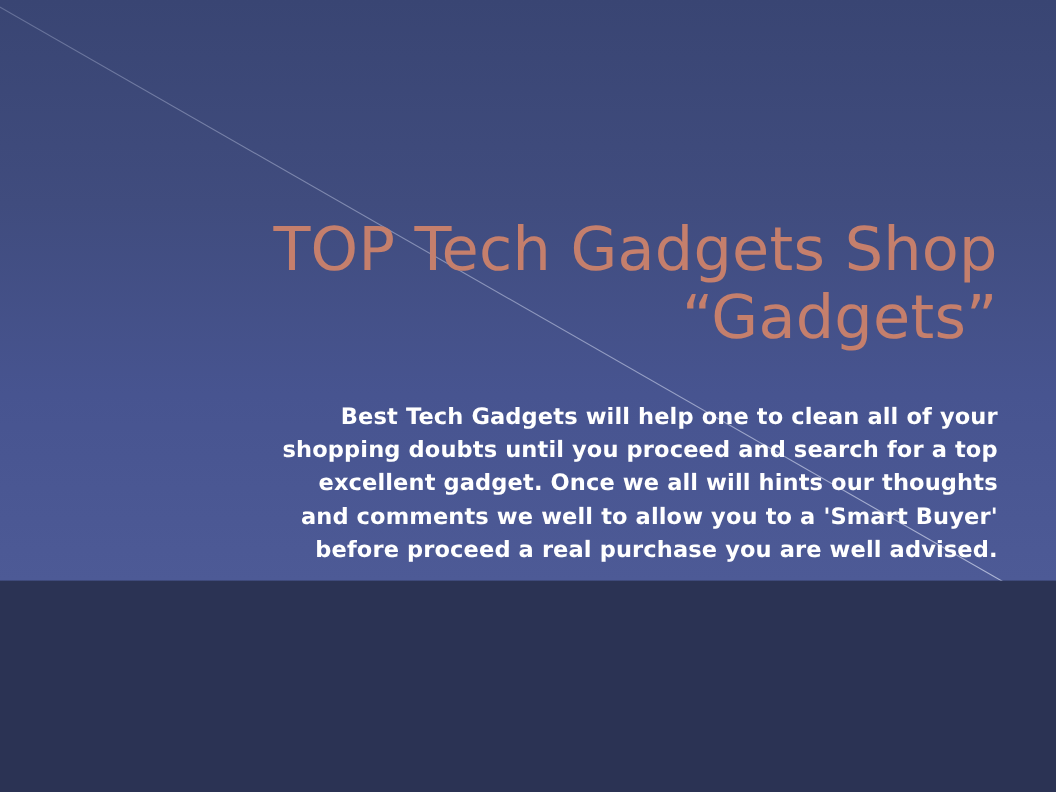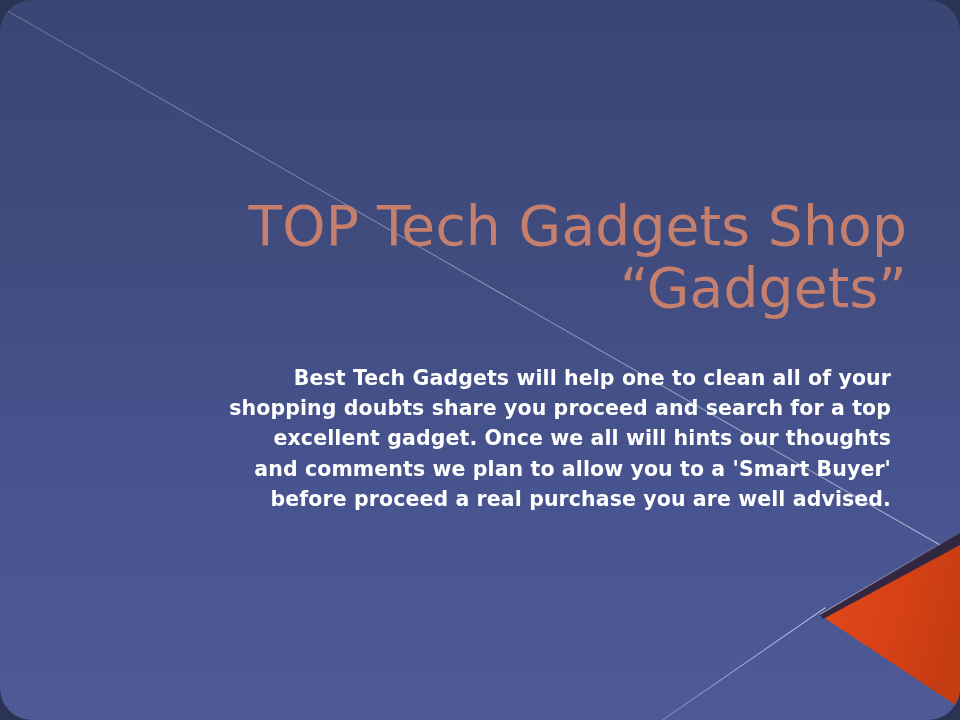--- a/index.html
+++ b/index.html
@@ -3,25 +3,24 @@
 <meta charset="utf-8">
 <style>
   html, body {
     margin: 0;
     padding: 0;
     background: #2b3354;
   }
   #slide {
     position: relative;
     width: 960px;
-    height: 720px;
+    height: 528px;
     overflow: hidden;
     background: linear-gradient(to bottom, #394573 0%, #404c7e 35%, #475490 68%, #4d5a96 100%);
     font-family: "DejaVu Sans", sans-serif;
-    border-radius: 32px;
   }
 
   
   .deco-layer {
     position: absolute;
     inset: 0;
     pointer-events: none;
   }
   .hairline {
     position: absolute;
@@ -72,21 +71,21 @@
     margin: 0;
     text-align: right;
     color: #c57f6c;
     font-size: 55px;
     font-weight: 400;
     line-height: 1.12;
     letter-spacing: 0.2px;
     font-family: "DejaVu Sans", sans-serif;
   }
   .body-copy {
-    margin: 16px;
+    margin: 0;
     margin-top: 44px;
     text-align: right;
     color: #ffffff;
     font-size: 20.5px;
     font-weight: bold;
     line-height: 1.47;
     letter-spacing: 0.1px;
     font-family: "DejaVu Sans", sans-serif;
   }
 </style>
@@ -113,20 +112,20 @@
     <polygon points="820,615 960,533 960,545 823,619" fill="#1f2546" opacity="0.9"></polygon>
   </svg>
 
   <div class="content">
     <h1 class="slide-title">
       <span>TOP Tech Gadgets Shop</span><br>
       <span>“Gadgets”</span>
     </h1>
     <p class="body-copy">
       <span>Best Tech Gadgets will help one to clean all of your</span><br>
-      <span>shopping doubts share you proceed and search for a top</span><br>
+      <span>shopping doubts until you proceed and search for a top</span><br>
       <span>excellent gadget. Once we all will hints our thoughts</span><br>
-      <span>and comments we plan to allow you to a 'Smart Buyer'</span><br>
+      <span>and comments we well to allow you to a 'Smart Buyer'</span><br>
       <span>before proceed a real purchase you are well advised.</span>
     </p>
   </div>
 
 </div>
 
 </body></html>

